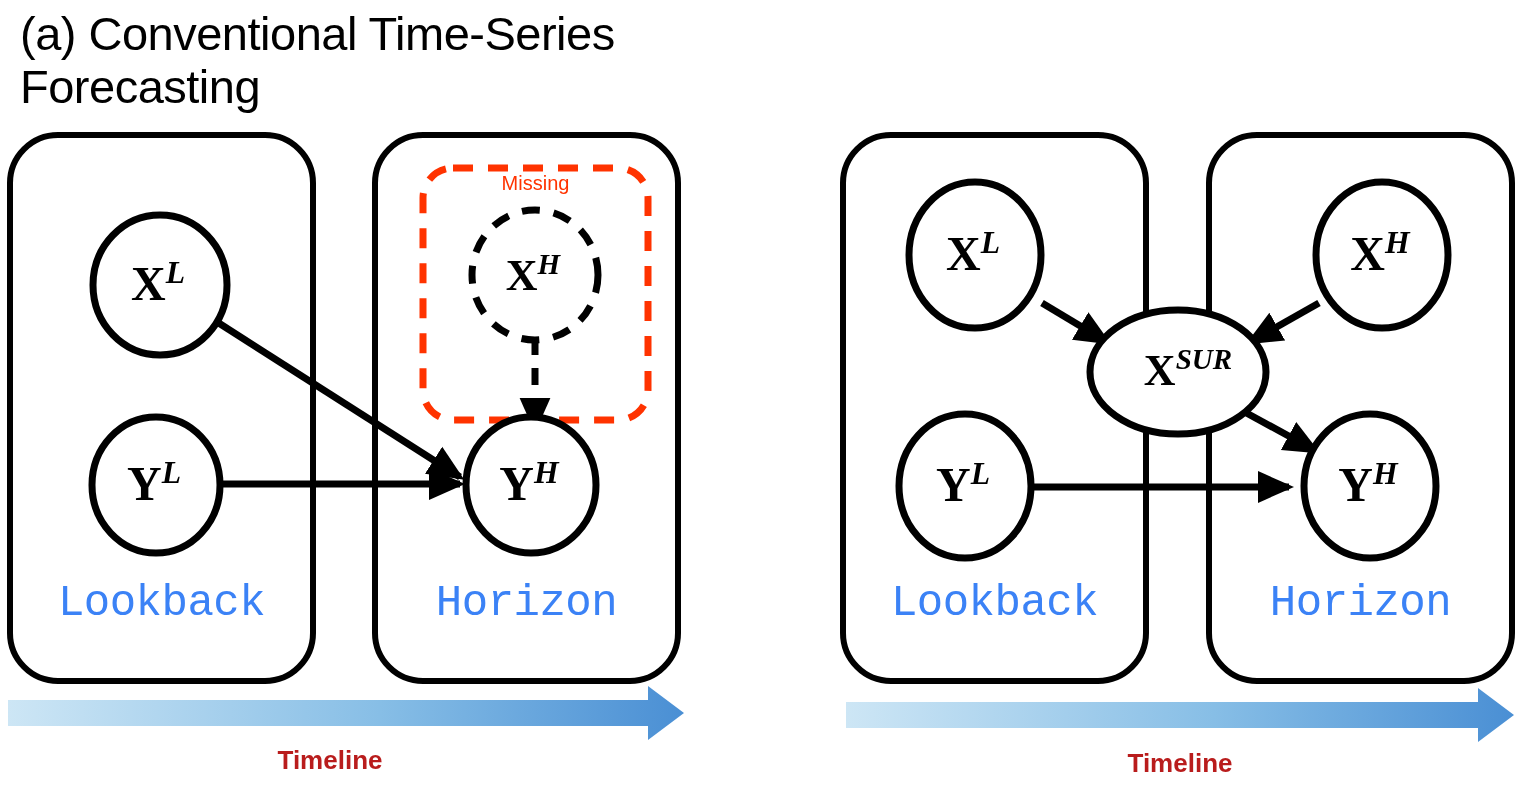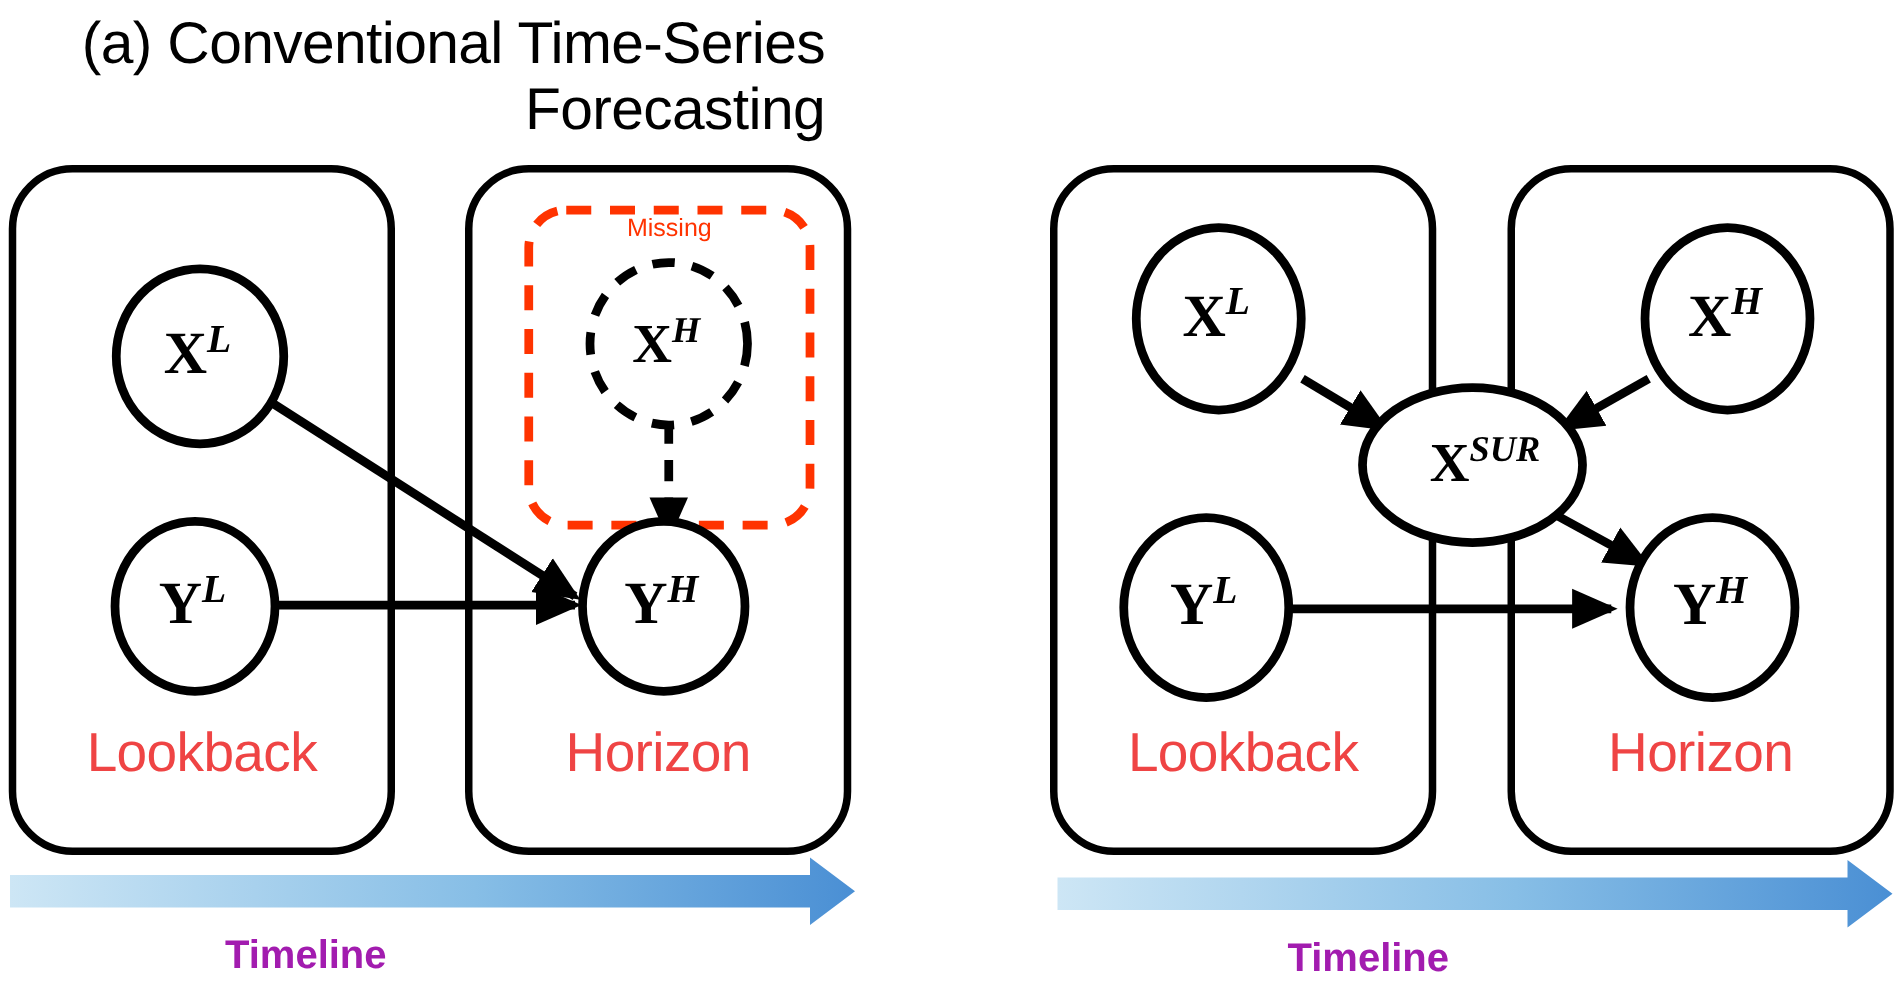--- a/index.html
+++ b/index.html
@@ -10,50 +10,51 @@
   #root {
     position: relative;
     width: 1519px;
     height: 792px;
     background: #ffffff;
     overflow: hidden;
     font-family: "Liberation Sans", sans-serif;
   }
   .panel-title {
     position: absolute;
-    text-align: right;
+    text-align: left;
     font-family: "Liberation Sans", sans-serif;
     font-size: 47px;
     font-weight: 400;
     color: #000000;
     line-height: 1.12;
     letter-spacing: -0.5px;
   }
   #title-a { left: 20px; top: 8px; width: 640px; }
   #title-b { left: 860px; top: 33px; width: 640px; }
 
   svg.diagram {
     position: absolute;
     left: 0; top: 0;
   }
 
   .box-label {
     position: absolute;
     text-align: center;
-    font-family: Liberation Sans, sans-serif;
+    font-family: Liberation Mono, monospace;
     font-size: 44px;
-    color: #ef4444;
+    color: #3b82f6;
     letter-spacing: -0.5px;
   }
   .timeline-label {
     position: absolute;
+    text-align: center;
     font-family: "Liberation Sans", sans-serif;
-    font-size: 32px;
+    font-size: 26px;
     font-weight: bold;
-    color: #a21caf;
+    color: #b91c1c;
   }
   .missing-label {
     position: absolute;
     text-align: center;
     font-family: "Liberation Sans", sans-serif;
     font-size: 20px;
     color: #FF3300;
   }
   .node-label {
     position: absolute;

